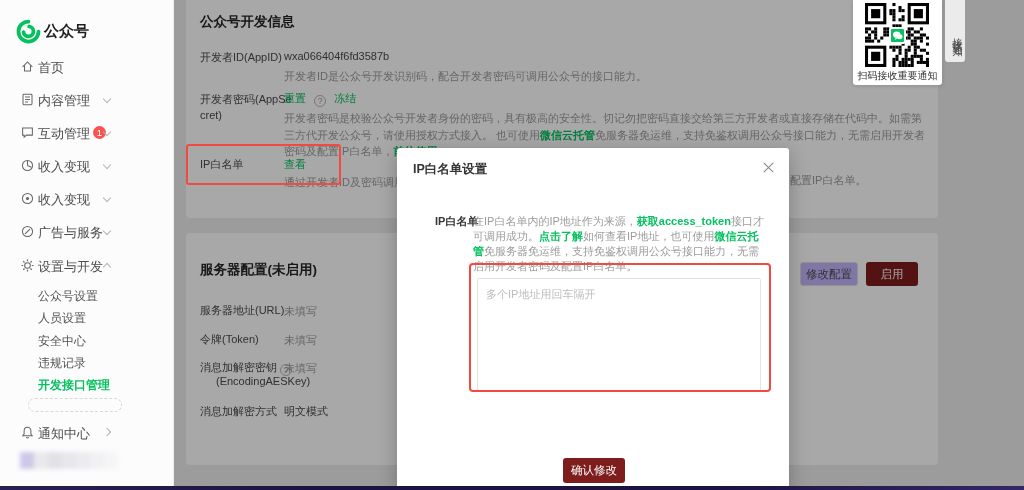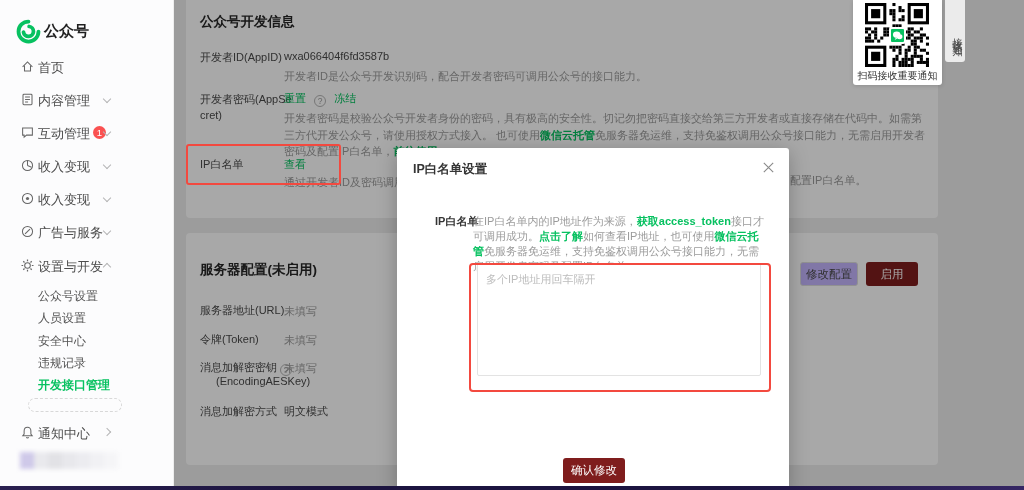--- a/index.html
+++ b/index.html
@@ -77,21 +77,21 @@
   #side-tab { position:absolute; left:945px; top:0; width:20px; height:62px; background:#ebebeb;
     border-radius:0 0 3px 3px; z-index:21; writing-mode:vertical-rl; text-align:center;
     font-size:10.5px; color:#4a4a4a; letter-spacing:3px; padding-top:7px; cursor:pointer; }
   
   #modal { position:absolute; left:397px; top:148px; width:392px; height:345px; background:#fff;
     border-radius:3px; box-shadow:0 4px 20px rgba(0,0,0,0.25); z-index:30; }
   #modal-title { position:absolute; left:16px; top:13px; font-size:12.5px; font-weight:600; color:#353535; }
   #modal-close { position:absolute; right:13px; top:12px; cursor:pointer; }
   #modal-label { position:absolute; left:38px; top:66px; font-weight:bold; color:#353535; }
   #modal-para { position:absolute; left:76px; top:66px; width:296px; color:#9b9b9b; line-height:15px; }
-  #modal-textarea { position:absolute; left:80px; top:115px; width:284px; height:113px;
+  #modal-textarea { position:absolute; left:80px; top:130px; width:284px; height:113px;
     border:1px solid #e3e3e3; border-radius:2px; padding:8px; resize:none;
     font-family:"Liberation Sans","DejaVu Sans",sans-serif; font-size:11px; color:#4a4a4a; }
   #modal-textarea::placeholder { color:#bcbcbc; }
   #modal-confirm { left:166px; top:310px; width:62px; height:25px; line-height:25px; font-size:11.5px; }
   
   .red-box { position:absolute; border:2.5px solid #f3493f; z-index:40; }
   #red-box-1 { left:186px; top:144px; width:155px; height:41px; border-radius:3px; }
   #red-box-2 { left:469px; top:263px; width:302px; height:129px; border-radius:4px; }
   #bottom-bar { position:absolute; left:0; top:486px; width:1024px; height:4px; z-index:50;
     background:linear-gradient(to right,#2a2050,#1c1440 30%,#1c1440 70%,#352664); }

